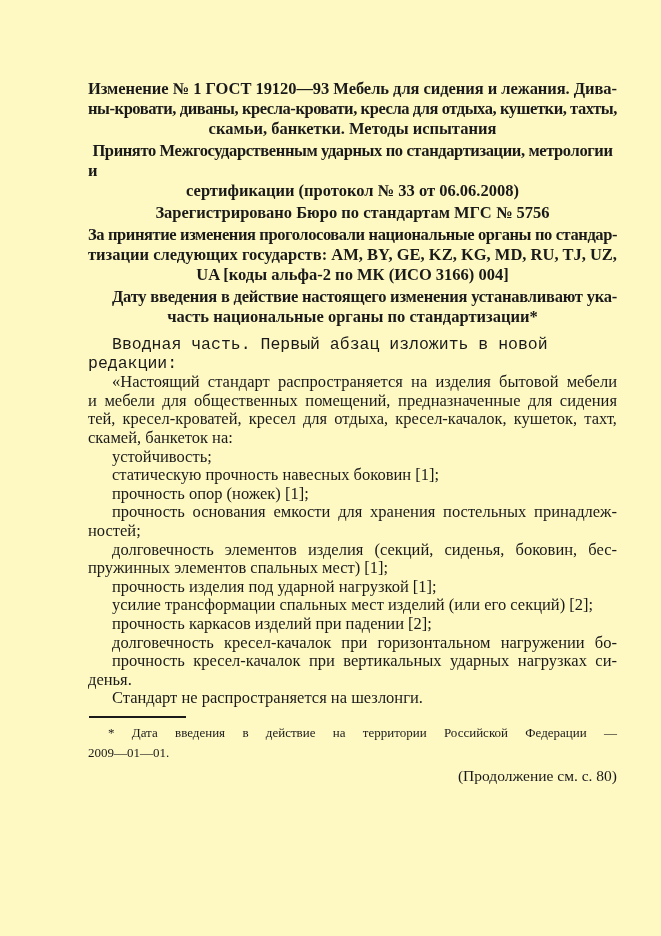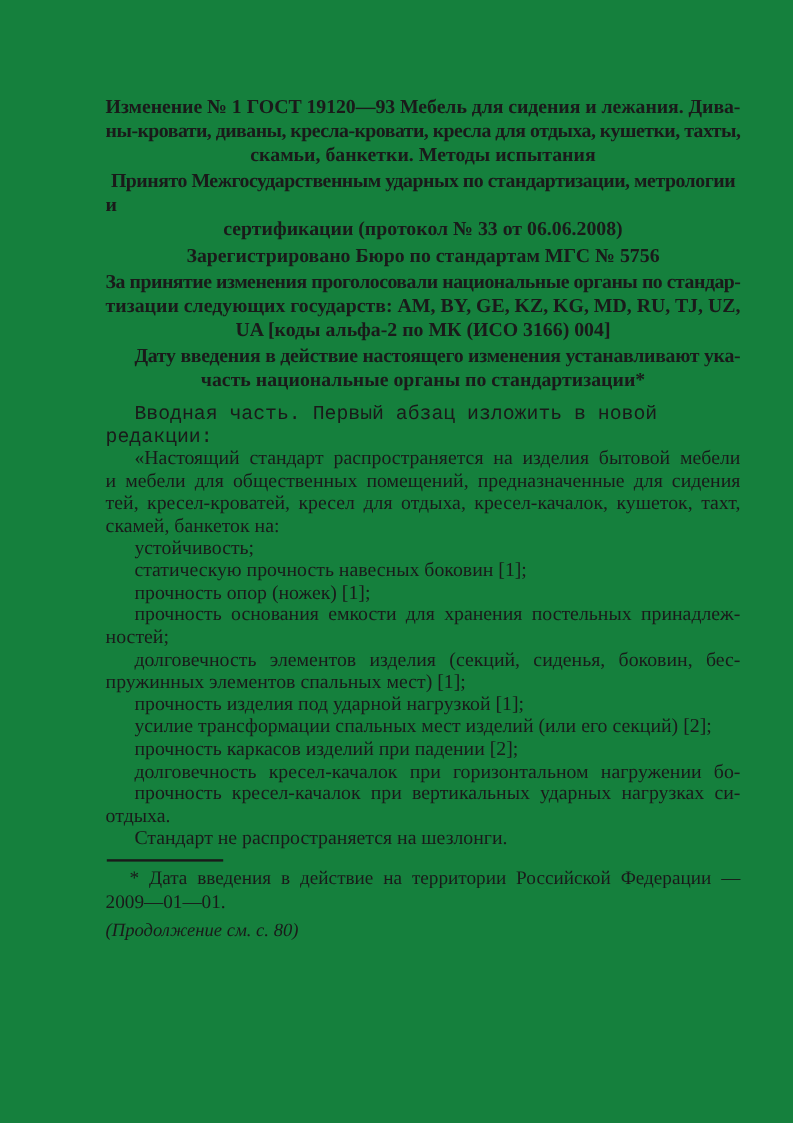--- a/index.html
+++ b/index.html
@@ -5,21 +5,21 @@
   html, body {
     margin: 0;
     padding: 0;
     background: #ffffff;
   }
   .page {
     position: relative;
     box-sizing: border-box;
     width: 661px;
     height: 936px;
-    background: #15803d;
+    background: #fef9c3;
     color: #1a1a1a;
     font-family: "Liberation Serif", "DejaVu Serif", serif;
     padding: 79px 44px 0 88px;
     overflow: hidden;
   }
   .block { margin: 0; }
   .block.preamble { margin-bottom: 2px; }
   .block.body-start { margin-top: 9px; font-family: Liberation Mono, monospace; }
   .line {
     font-size: 16.5px;
@@ -36,27 +36,27 @@
   }
   .indent .line:first-child { text-indent: 24px; }
   .footnote-rule {
     width: 97px;
     height: 0;
     border: 0;
     border-top: 2px solid #1a1a1a;
     margin: 8px 0 5px 1px;
   }
   .footnote .line {
-    font-size: 16px;
+    font-size: 13px;
     line-height: 20.5px;
   }
   .footnote .line:first-child { text-indent: 20px; }
   .continuation {
     margin-top: 2px;
-    font-style: italic;
+    text-align: right;
     font-size: 15.5px;
     line-height: 20px;
   }
 </style>
 </head>
 <body>
 
 <div class="page">
   <div id="text-column">
       <div class="block preamble">
@@ -113,21 +113,21 @@
         <div class="line" style="">усилие трансформации спальных мест изделий (или его секций) [2];</div>
       </div>
       <div class="block body indent">
         <div class="line" style="">прочность каркасов изделий при падении [2];</div>
       </div>
       <div class="block body indent">
         <div class="line just" style="">долговечность кресел-качалок при горизонтальном нагружении бо-</div>
       </div>
       <div class="block body indent">
         <div class="line just" style="">прочность кресел-качалок при вертикальных ударных нагрузках си-</div>
-        <div class="line" style="">отдыха.</div>
+        <div class="line" style="">денья.</div>
       </div>
       <div class="block body indent">
         <div class="line" style="">Стандарт не распространяется на шезлонги.</div>
       </div>
     </div>
   <div class="footnote-rule"></div>
   <div class="footnote" id="footnote">
       <div class="line just" style="">* Дата введения в действие на территории Российской Федерации —</div>
       <div class="line" style="">2009—01—01.</div>
     </div>

